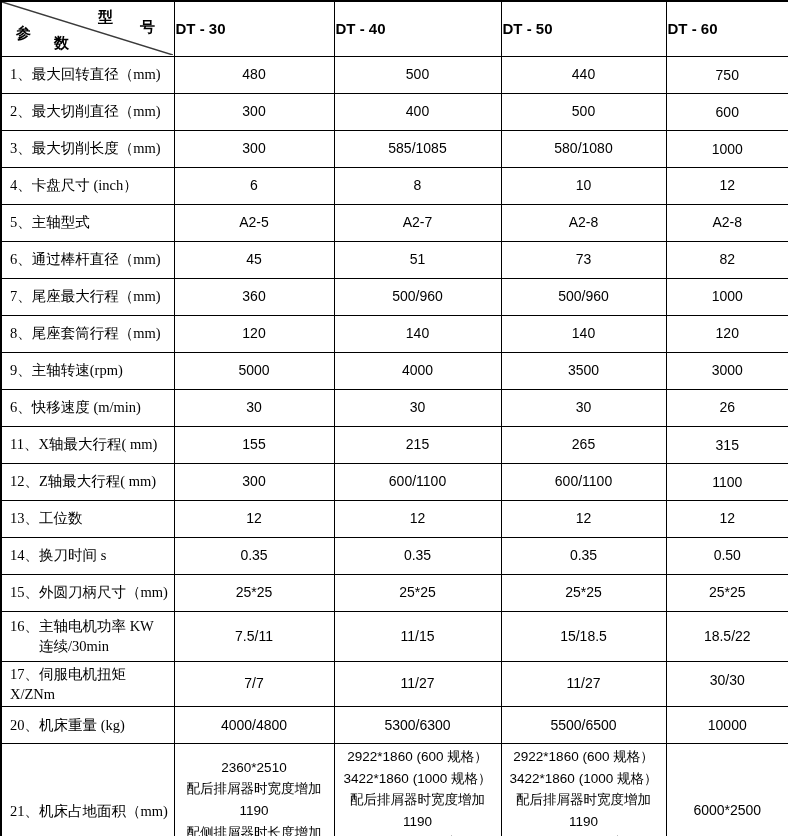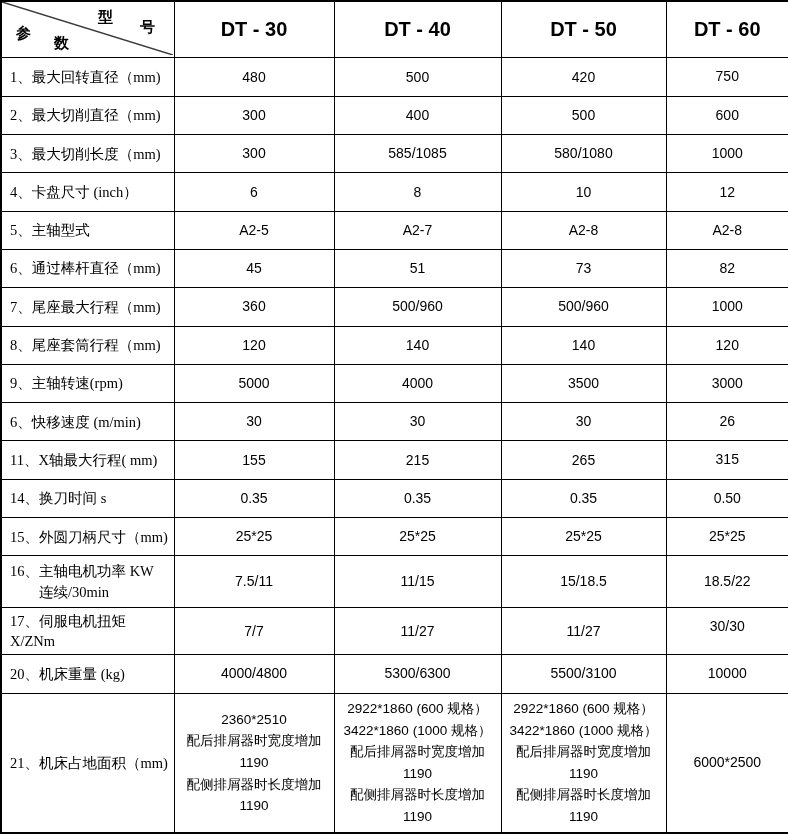--- a/index.html
+++ b/index.html
@@ -10,21 +10,21 @@
     color: #000;
   }
   table.spec {
     width: 788px; height: 834px;
     border-collapse: collapse; table-layout: fixed;
     border: 2px solid #000;
   }
   td, th { border: 1px solid #000; overflow: hidden; }
   th.model {
     font-family: "Liberation Sans", "DejaVu Sans", sans-serif;
-    font-weight: bold; font-size: 20px; text-align: center;
+    font-weight: bold; font-size: 15px; text-align: left;
     vertical-align: middle;
   }
   td.lbl {
     font-family: "Liberation Serif", "DejaVu Serif", serif;
     font-size: 14.5px; text-align: left; vertical-align: middle;
     padding: 2px 4px 2px 8px; white-space: pre-line; line-height: 1.4;
   }
   td.val {
     font-family: "Liberation Sans", "DejaVu Sans", sans-serif;
     font-size: 14px; text-align: center; vertical-align: middle;
@@ -75,21 +75,21 @@
     <th class="model">DT - 30</th>
     <th class="model">DT - 40</th>
     <th class="model">DT - 50</th>
     <th class="model">DT - 60</th>
   </tr>
 
   <tr class="h-std">
     <td class="lbl">1、最大回转直径（mm)</td>
     <td class="val">480</td>
     <td class="val">500</td>
-    <td class="val">420</td>
+    <td class="val">440</td>
     <td class="val vtop">750</td>
   </tr>
 
   <tr class="h-std">
     <td class="lbl">2、最大切削直径（mm)</td>
     <td class="val">300</td>
     <td class="val">400</td>
     <td class="val">500</td>
     <td class="val vtop">600</td>
   </tr>
@@ -159,21 +159,35 @@
   </tr>
 
   <tr class="h-std">
     <td class="lbl">11、X轴最大行程( mm)</td>
     <td class="val">155</td>
     <td class="val">215</td>
     <td class="val">265</td>
     <td class="val vtop">315</td>
   </tr>
 
-
+  <tr class="h-std">
+    <td class="lbl">12、Z轴最大行程( mm)</td>
+    <td class="val">300</td>
+    <td class="val">600/1100</td>
+    <td class="val">600/1100</td>
+    <td class="val vtop">1100</td>
+  </tr>
+
+  <tr class="h-std">
+    <td class="lbl">13、工位数</td>
+    <td class="val">12</td>
+    <td class="val">12</td>
+    <td class="val">12</td>
+    <td class="val">12</td>
+  </tr>
 
   <tr class="h-std">
     <td class="lbl">14、换刀时间  s</td>
     <td class="val">0.35</td>
     <td class="val">0.35</td>
     <td class="val">0.35</td>
     <td class="val">0.50</td>
   </tr>
 
   <tr class="h-std">
@@ -198,21 +212,21 @@
     <td class="val">7/7</td>
     <td class="val">11/27</td>
     <td class="val">11/27</td>
     <td class="val vtop">30/30</td>
   </tr>
 
   <tr class="h-std">
     <td class="lbl">20、机床重量  (kg)</td>
     <td class="val">4000/4800</td>
     <td class="val">5300/6300</td>
-    <td class="val">5500/3100</td>
+    <td class="val">5500/6500</td>
     <td class="val vtop">10000</td>
   </tr>
 
   <tr class="h-xtall">
     <td class="lbl">21、机床占地面积（mm)</td>
     <td class="val multi">2360*2510
 配后排屑器时宽度增加 1190
 配侧排屑器时长度增加 1190</td>
     <td class="val multi">2922*1860 (600 规格）
 3422*1860 (1000 规格）

